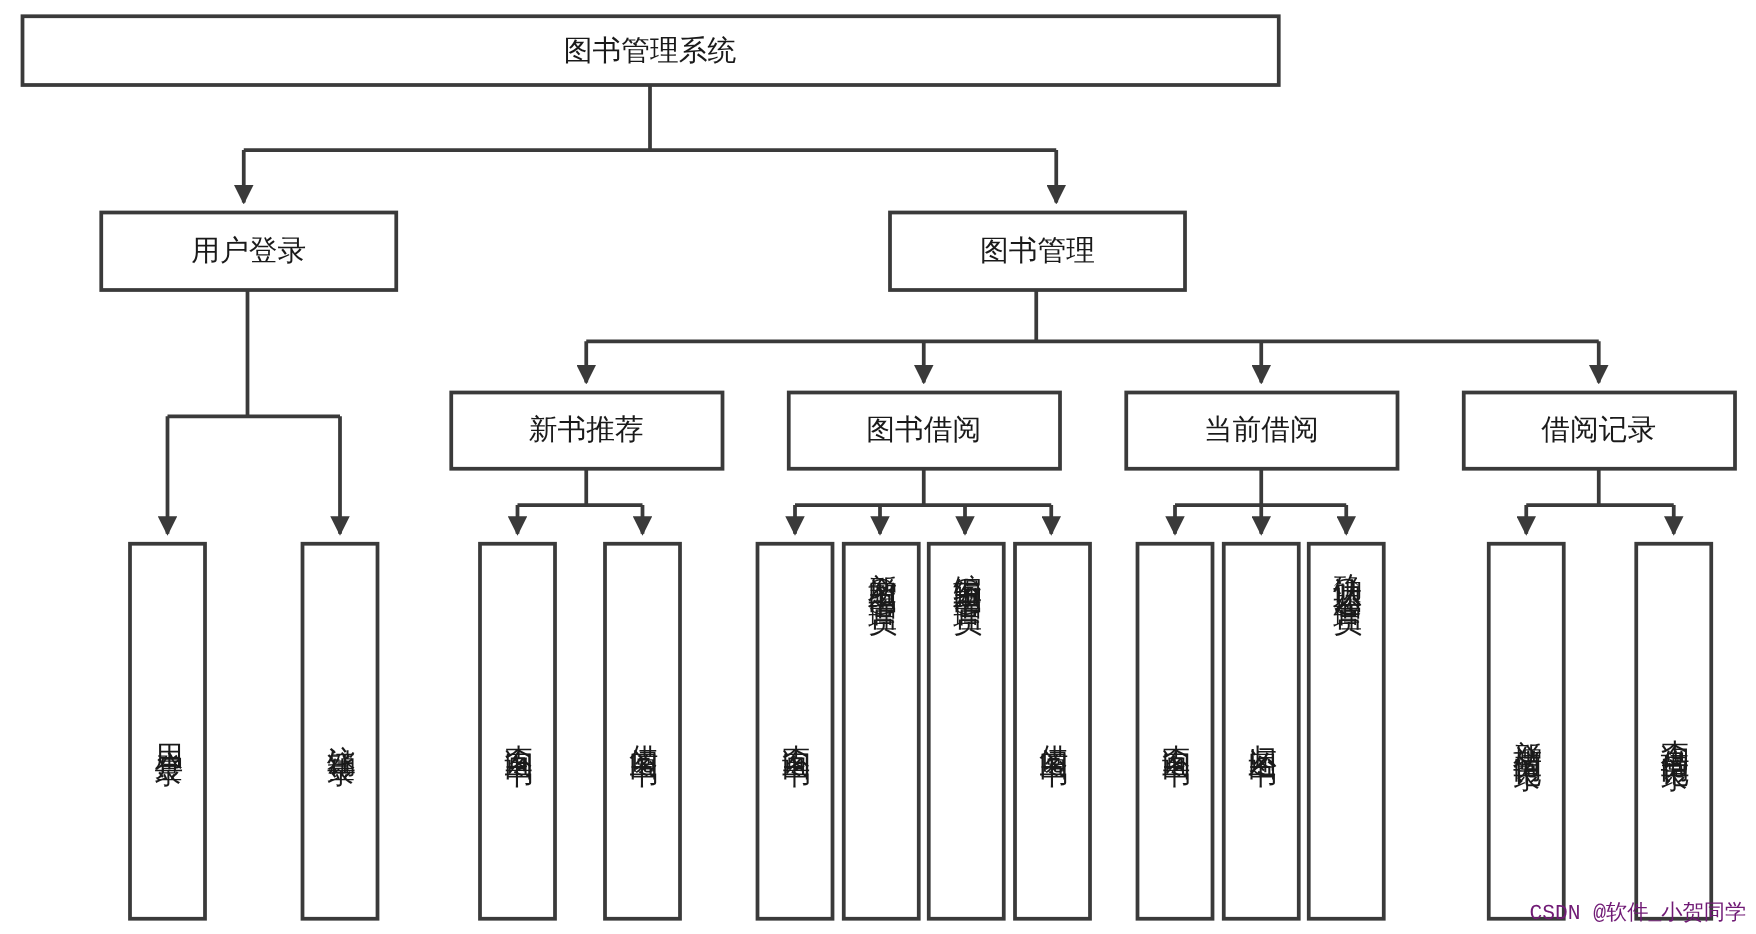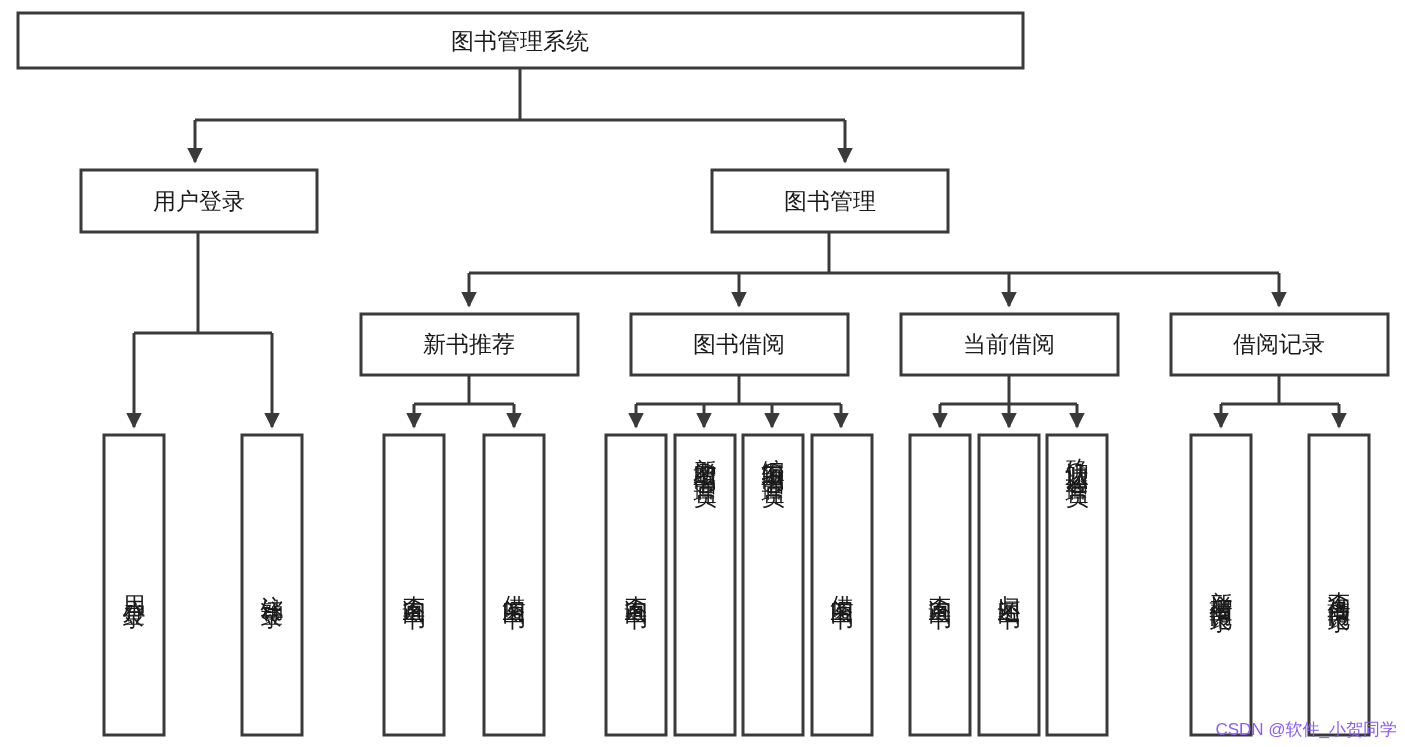--- a/index.html
+++ b/index.html
@@ -62,23 +62,23 @@
     font-size: 23px;
     line-height: 1;
     letter-spacing: 4px;
     color: #1a1a1a;
     white-space: nowrap;
   }
   .watermark {
     position: absolute;
     right: 8px;
     bottom: 6px;
-    font-family: Liberation Sans, sans-serif;
+    font-family: Liberation Mono, monospace;
     font-size: 17px;
-    color: #8b5cf6;
+    color: #701a75;
     white-space: nowrap;
     user-select: none;
   }
 </style>
 </head>
 <body>
 
 <div id="diagram-root">
 
   <svg id="tree-svg" viewBox="0 0 1405 747">

